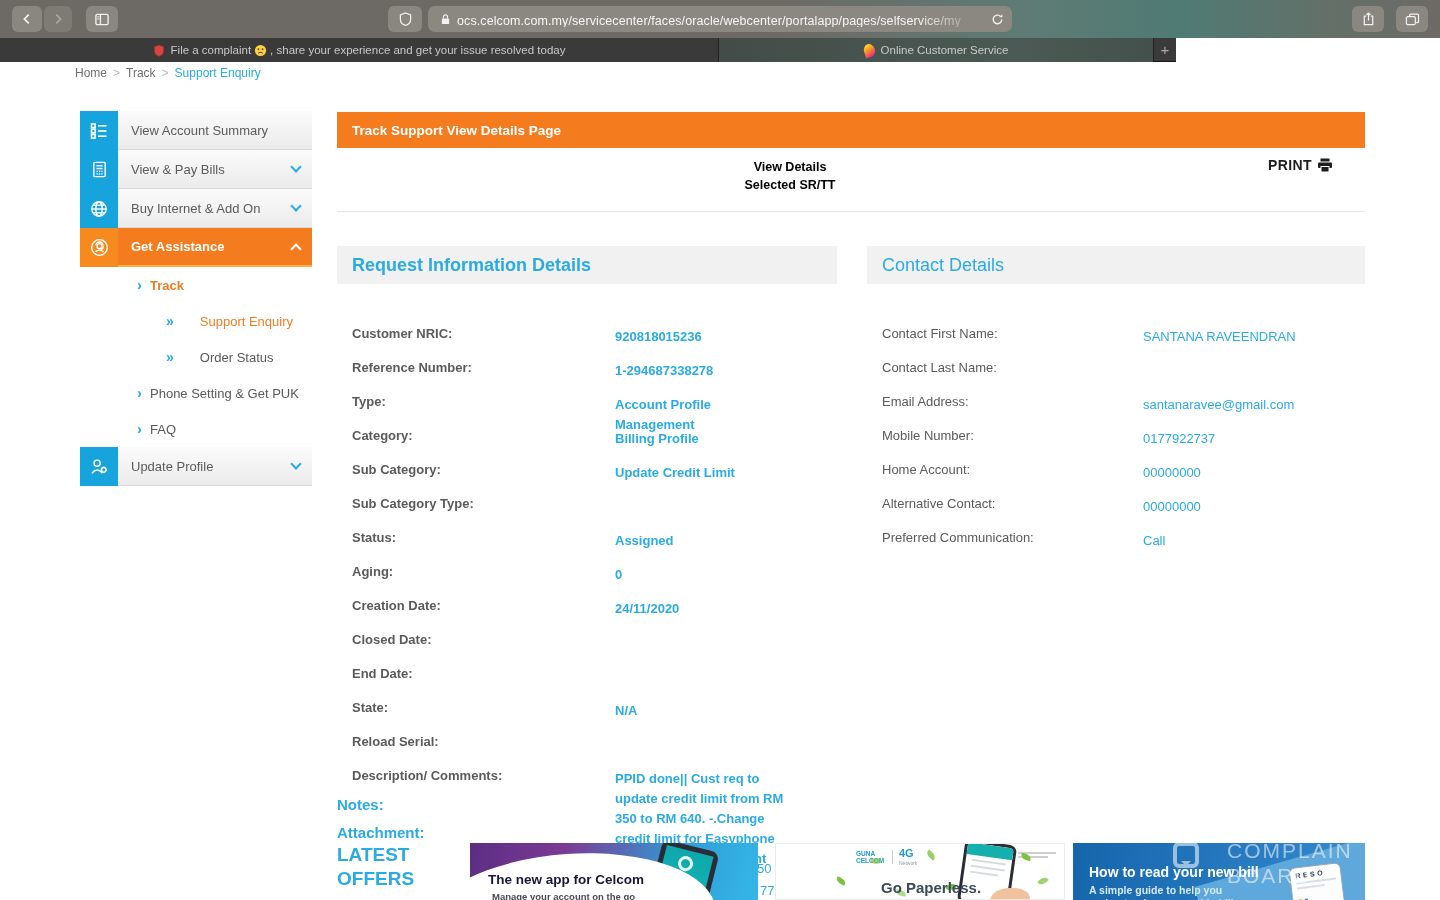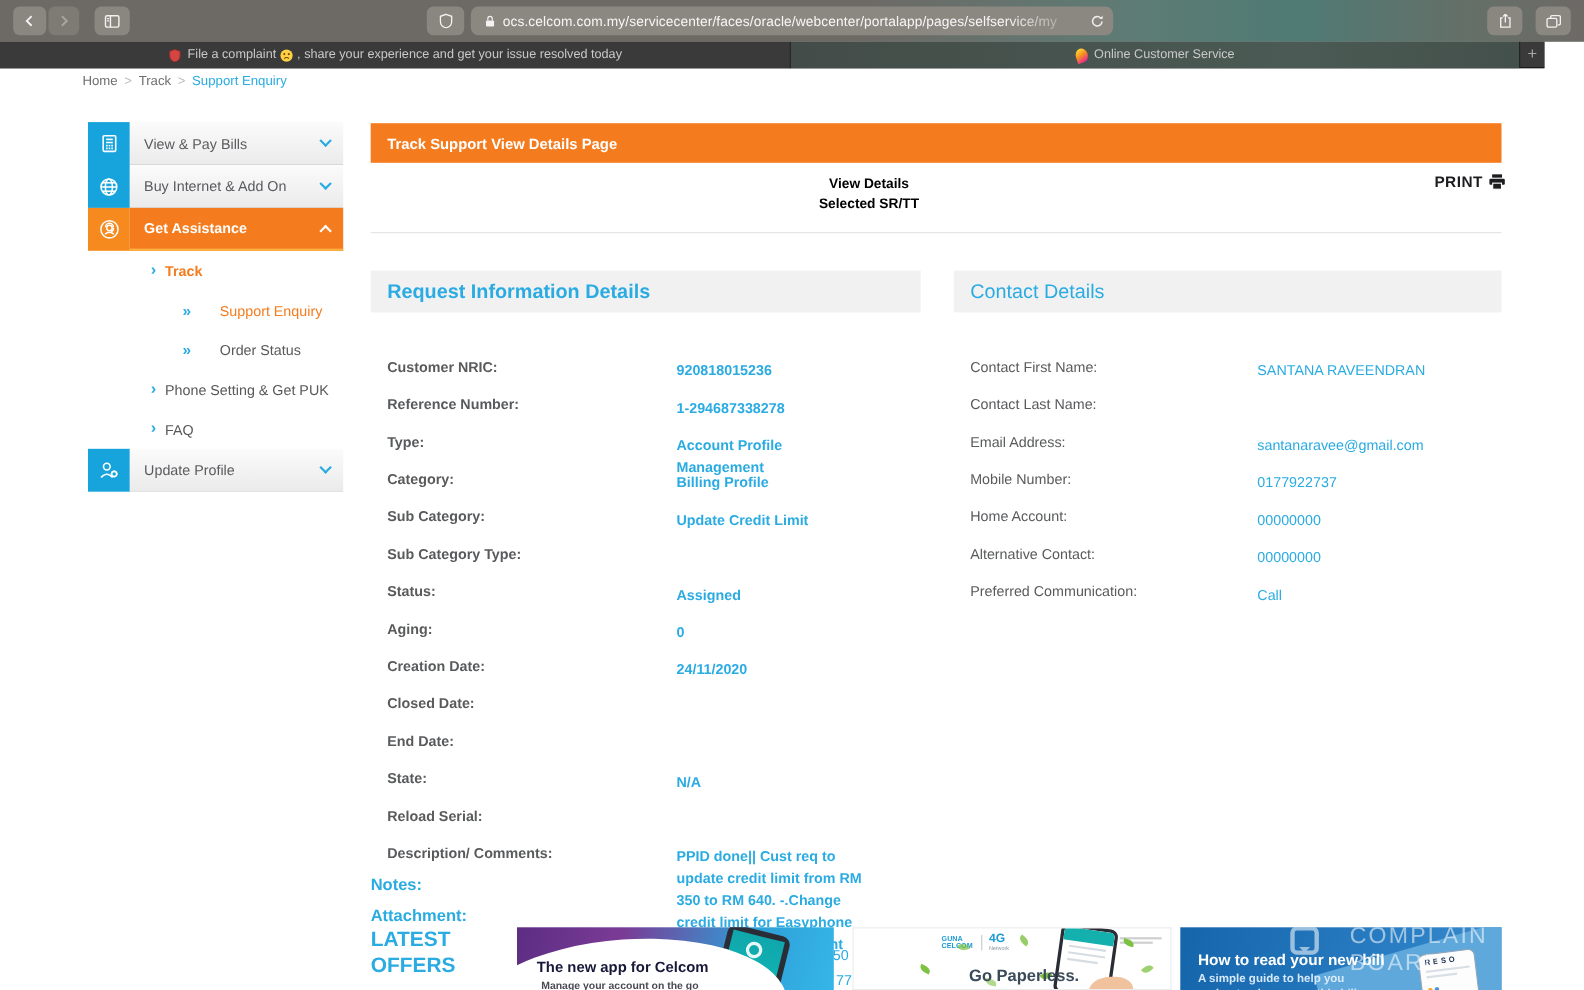--- a/index.html
+++ b/index.html
@@ -11,21 +11,21 @@
     background:linear-gradient(90deg,#6d6a66 0%,#6d6a66 55%,#5d7c75 72%,#4f7a74 82%,#637068 92%,#6d6a66 100%);}
   .tbtn{position:absolute;top:6px;height:26px;border-radius:6px;background:#8a8680;
     display:flex;align-items:center;justify-content:center;cursor:default;}
   .tbtn.dim{background:#7e7a74;}
   #addressbar{position:absolute;left:428px;top:6px;width:584px;height:26px;border-radius:7px;
     background:#8b8781;display:flex;align-items:center;padding:0 8px 0 12px;overflow:hidden;}
   #urlwrap{position:relative;flex:1;overflow:hidden;white-space:nowrap;height:16px;}
   #urlwrap:after{content:'';position:absolute;right:0;top:0;width:70px;height:100%;
     background:linear-gradient(90deg,rgba(139,135,129,0),#8b8781);}
   .urltext{color:#f7f7f7;font-size:12.5px;letter-spacing:.1px;}
-  #tabbar{position:absolute;left:0;top:38px;width:1404px;height:24px;background:#2e2e2e;
+  #tabbar{position:absolute;left:0;top:38px;width:1176px;height:24px;background:#2e2e2e;
     border-bottom:1px solid #161616;display:flex;}
   .tab{display:flex;align-items:center;justify-content:center;gap:6px;height:24px;font-size:11.5px;color:#c9c9c9;}
   #tab1{width:719px;background:#3a3a3a;border-right:1px solid #232323;}
   #tab2{flex:1;background:linear-gradient(90deg,#434c48,#4b5a54 70%,#44504b);}
   #newtab{width:23px;background:#3a3a3a;border-left:1px solid #232323;display:flex;align-items:center;
     justify-content:center;color:#a8a8a8;font-size:15px;font-weight:300;}
 
   
   #breadcrumb{position:absolute;left:75px;top:66px;font-size:12px;color:#6d6e71;display:flex;gap:6px;}
   #breadcrumb .sep{color:#b9babc;}
@@ -51,21 +51,21 @@
   .subitem.lvl2{padding-left:86px;height:36px;}
   .subitem .orange{color:#f47c1f;}
   .subitem.track-item{font-weight:bold;}
 
   
   #titlebar{position:absolute;left:337px;top:112px;width:1028px;height:36px;background:#f47c1f;
     display:flex;align-items:center;padding-left:15px;color:#fff;font-weight:bold;font-size:13.5px;}
   #viewdetails{position:absolute;left:640px;top:159px;width:300px;text-align:center;
     font-size:12.5px;font-weight:bold;color:#000000;line-height:17.5px;}
   #printbtn{position:absolute;left:1268px;top:157px;display:flex;align-items:center;gap:5px;cursor:pointer;
-    font-size:14px;font-weight:bold;color:#1d1d1f;letter-spacing:.4px;margin-left:36px;}
+    font-size:14px;font-weight:bold;color:#1d1d1f;letter-spacing:.4px;}
   #mainrule{position:absolute;left:337px;top:211px;width:1028px;height:1px;background:#e4e4e4;}
 
   .panel{position:absolute;top:246px;}
   #panelL{left:337px;width:500px;font-weight:bold;}
   #panelR{left:867px;width:498px;}
   .phead{height:38px;background:#f1f1f2;display:flex;align-items:center;padding-left:15px;
     font-size:18px;color:#2aabe2;}
   .fields{padding-top:42px;}
   .frow{position:relative;height:34px;padding-left:15px;font-size:13px;}
   .flabel{color:#595a5c;line-height:15px;display:inline-block;}
@@ -210,20 +210,37 @@
 
   <div id="breadcrumb">
     <span>Home</span>
     <span class="sep">&gt;</span>
     <span>Track</span>
     <span class="sep">&gt;</span>
     <span class="active">Support Enquiry</span>
   </div>
 
   <div id="sidebar">
+    <div class="sitem">
+      <div class="sicon">
+        <svg width="20" height="20" viewBox="0 0 20 20">
+          <g stroke="#fff" stroke-width="1.6" fill="none">
+            <rect x="2.5" y="3" width="3.6" height="3.6"></rect>
+              <line x1="9" y1="4.8" x2="17.5" y2="4.8"></line>
+            <rect x="2.5" y="8.2" width="3.6" height="3.6"></rect>
+              <line x1="9" y1="10" x2="17.5" y2="10"></line>
+            <rect x="2.5" y="13.4" width="3.6" height="3.6"></rect>
+              <line x1="9" y1="15.2" x2="17.5" y2="15.2"></line>
+          </g>
+        </svg>
+      </div>
+      <div class="slabel">
+          <span class="txt">View Account Summary</span>
+        </div>
+    </div>
 
     <div class="sitem">
       <div class="sicon">
         <svg width="19" height="19" viewBox="0 0 20 20">
           <g stroke="#fff" stroke-width="1.5" fill="none">
             <rect x="4" y="2.5" width="12" height="15" rx="1"></rect>
             <line x1="6.8" y1="6" x2="13.2" y2="6"></line>
               <line x1="6.8" y1="9" x2="13.2" y2="9"></line>
             <line x1="6.8" y1="12" x2="8.3" y2="12"></line>
               <line x1="9.3" y1="12" x2="10.8" y2="12"></line>

